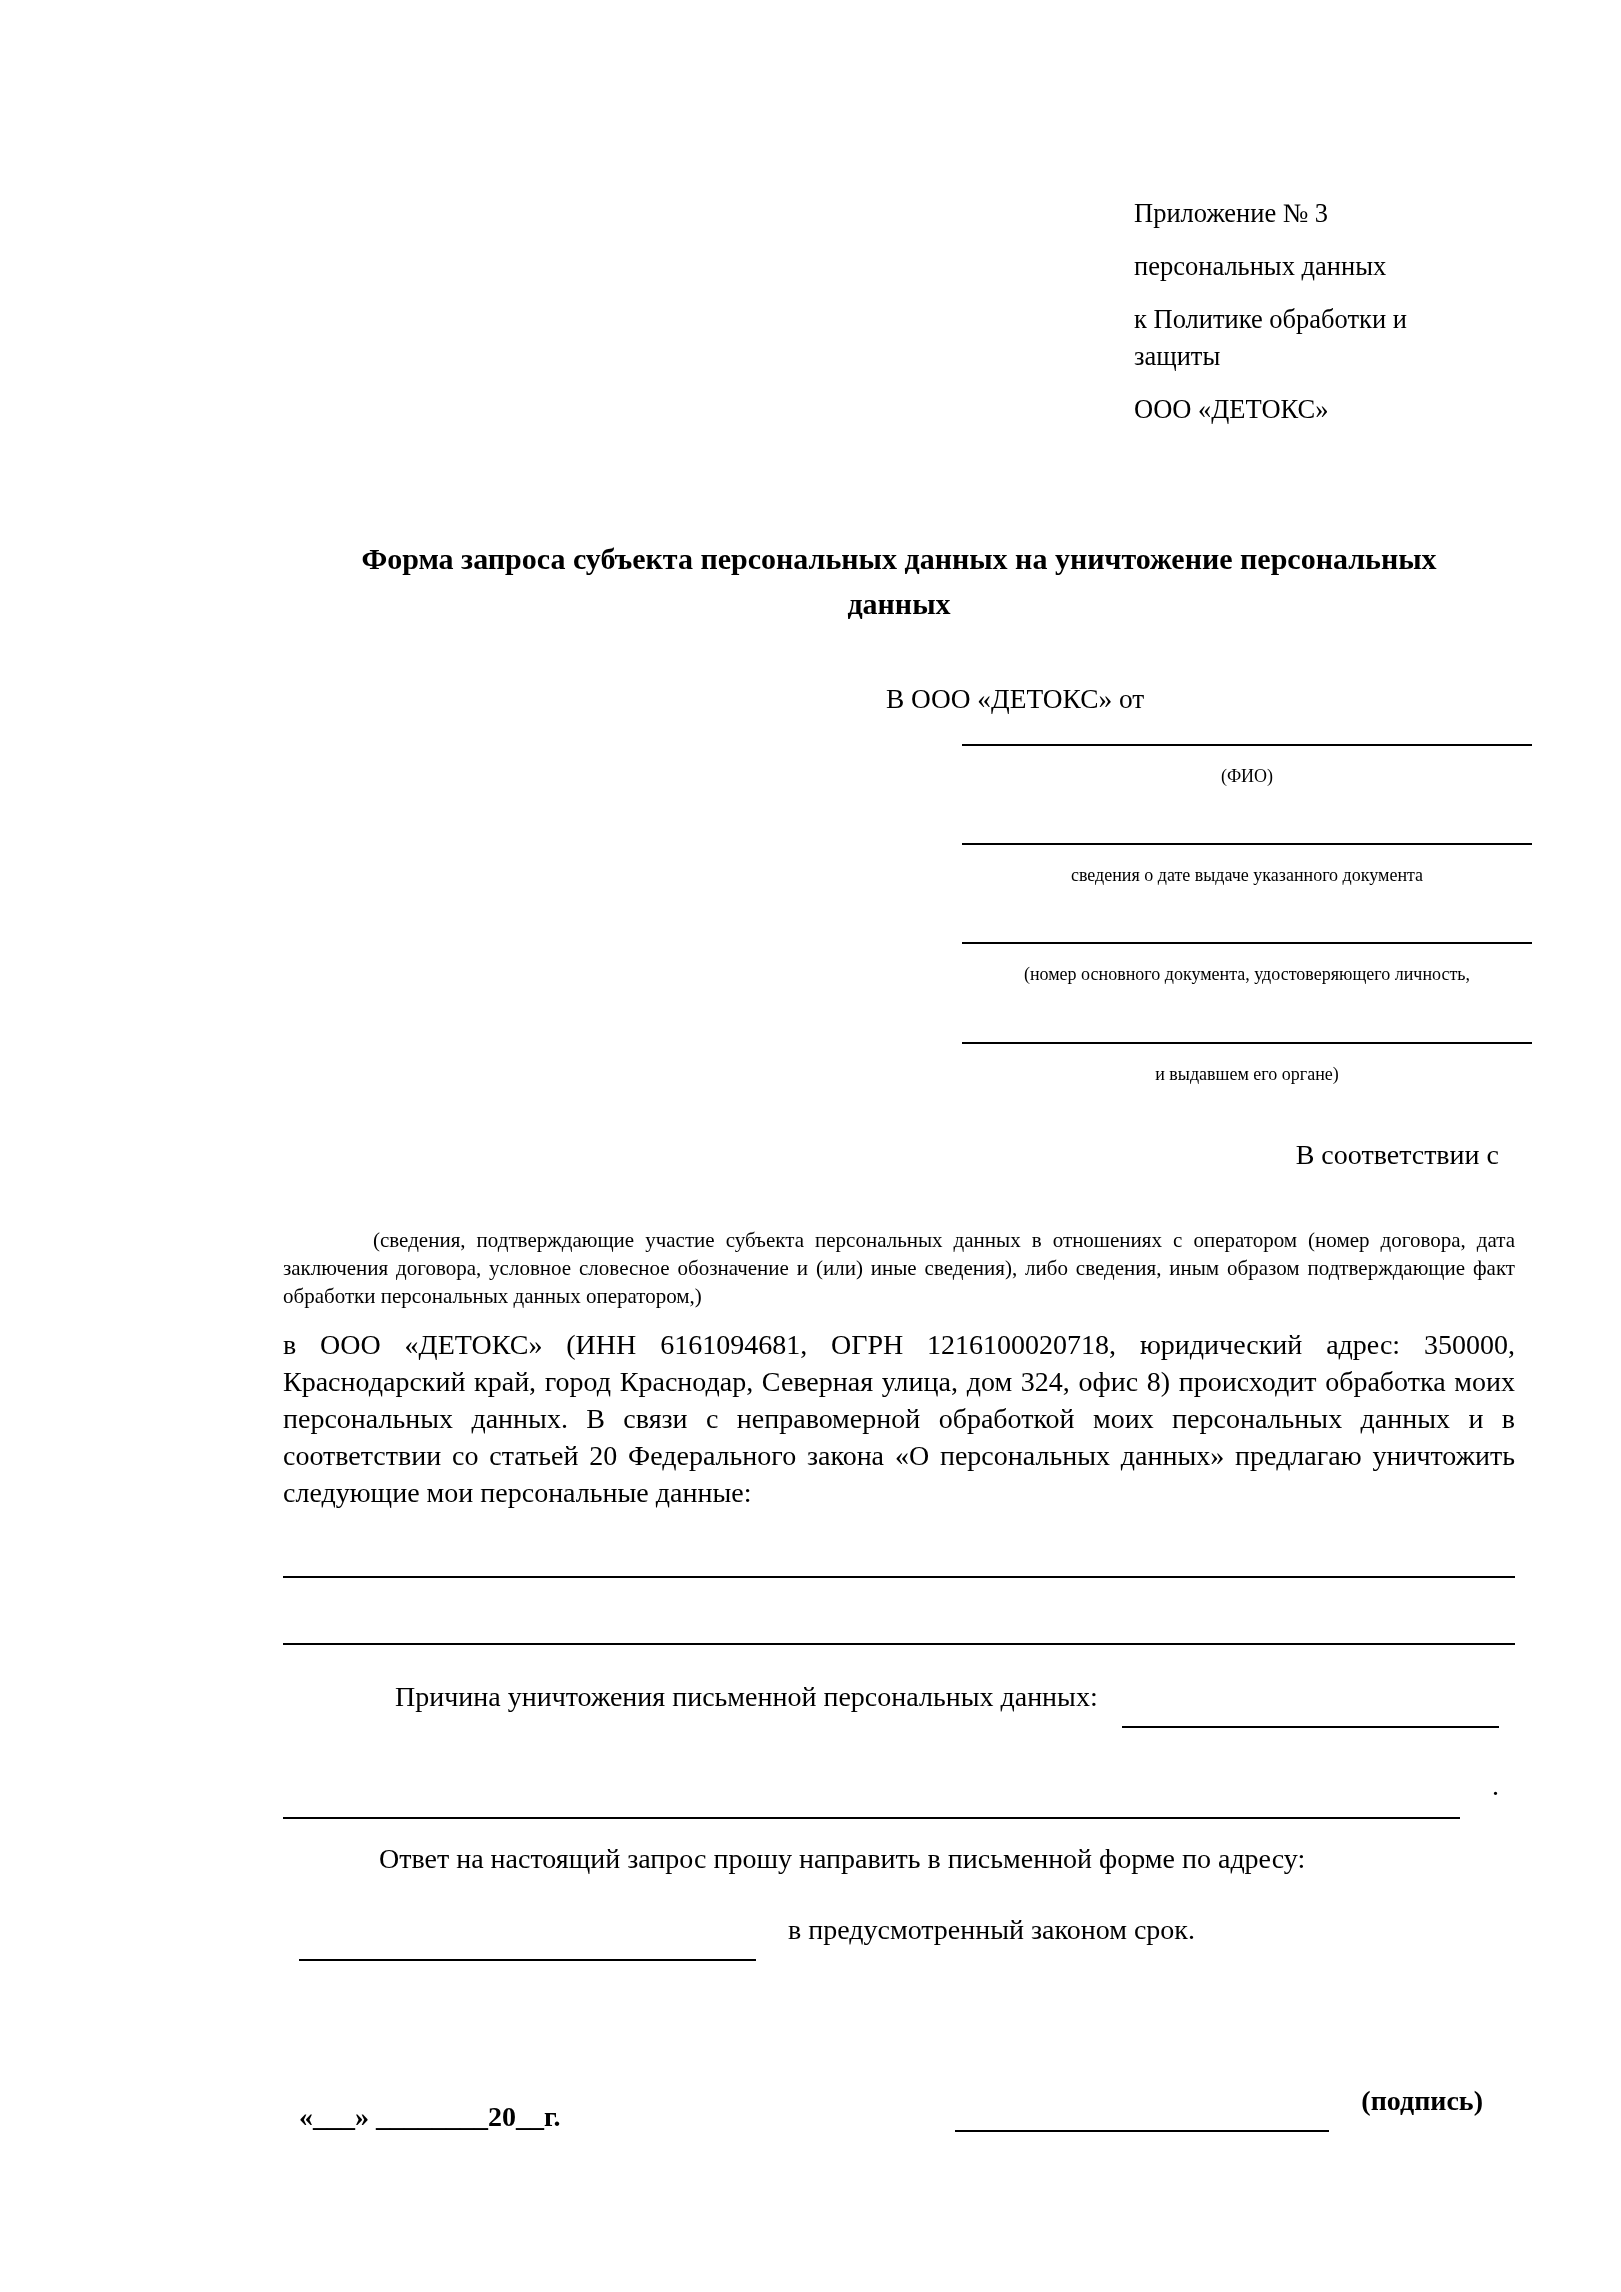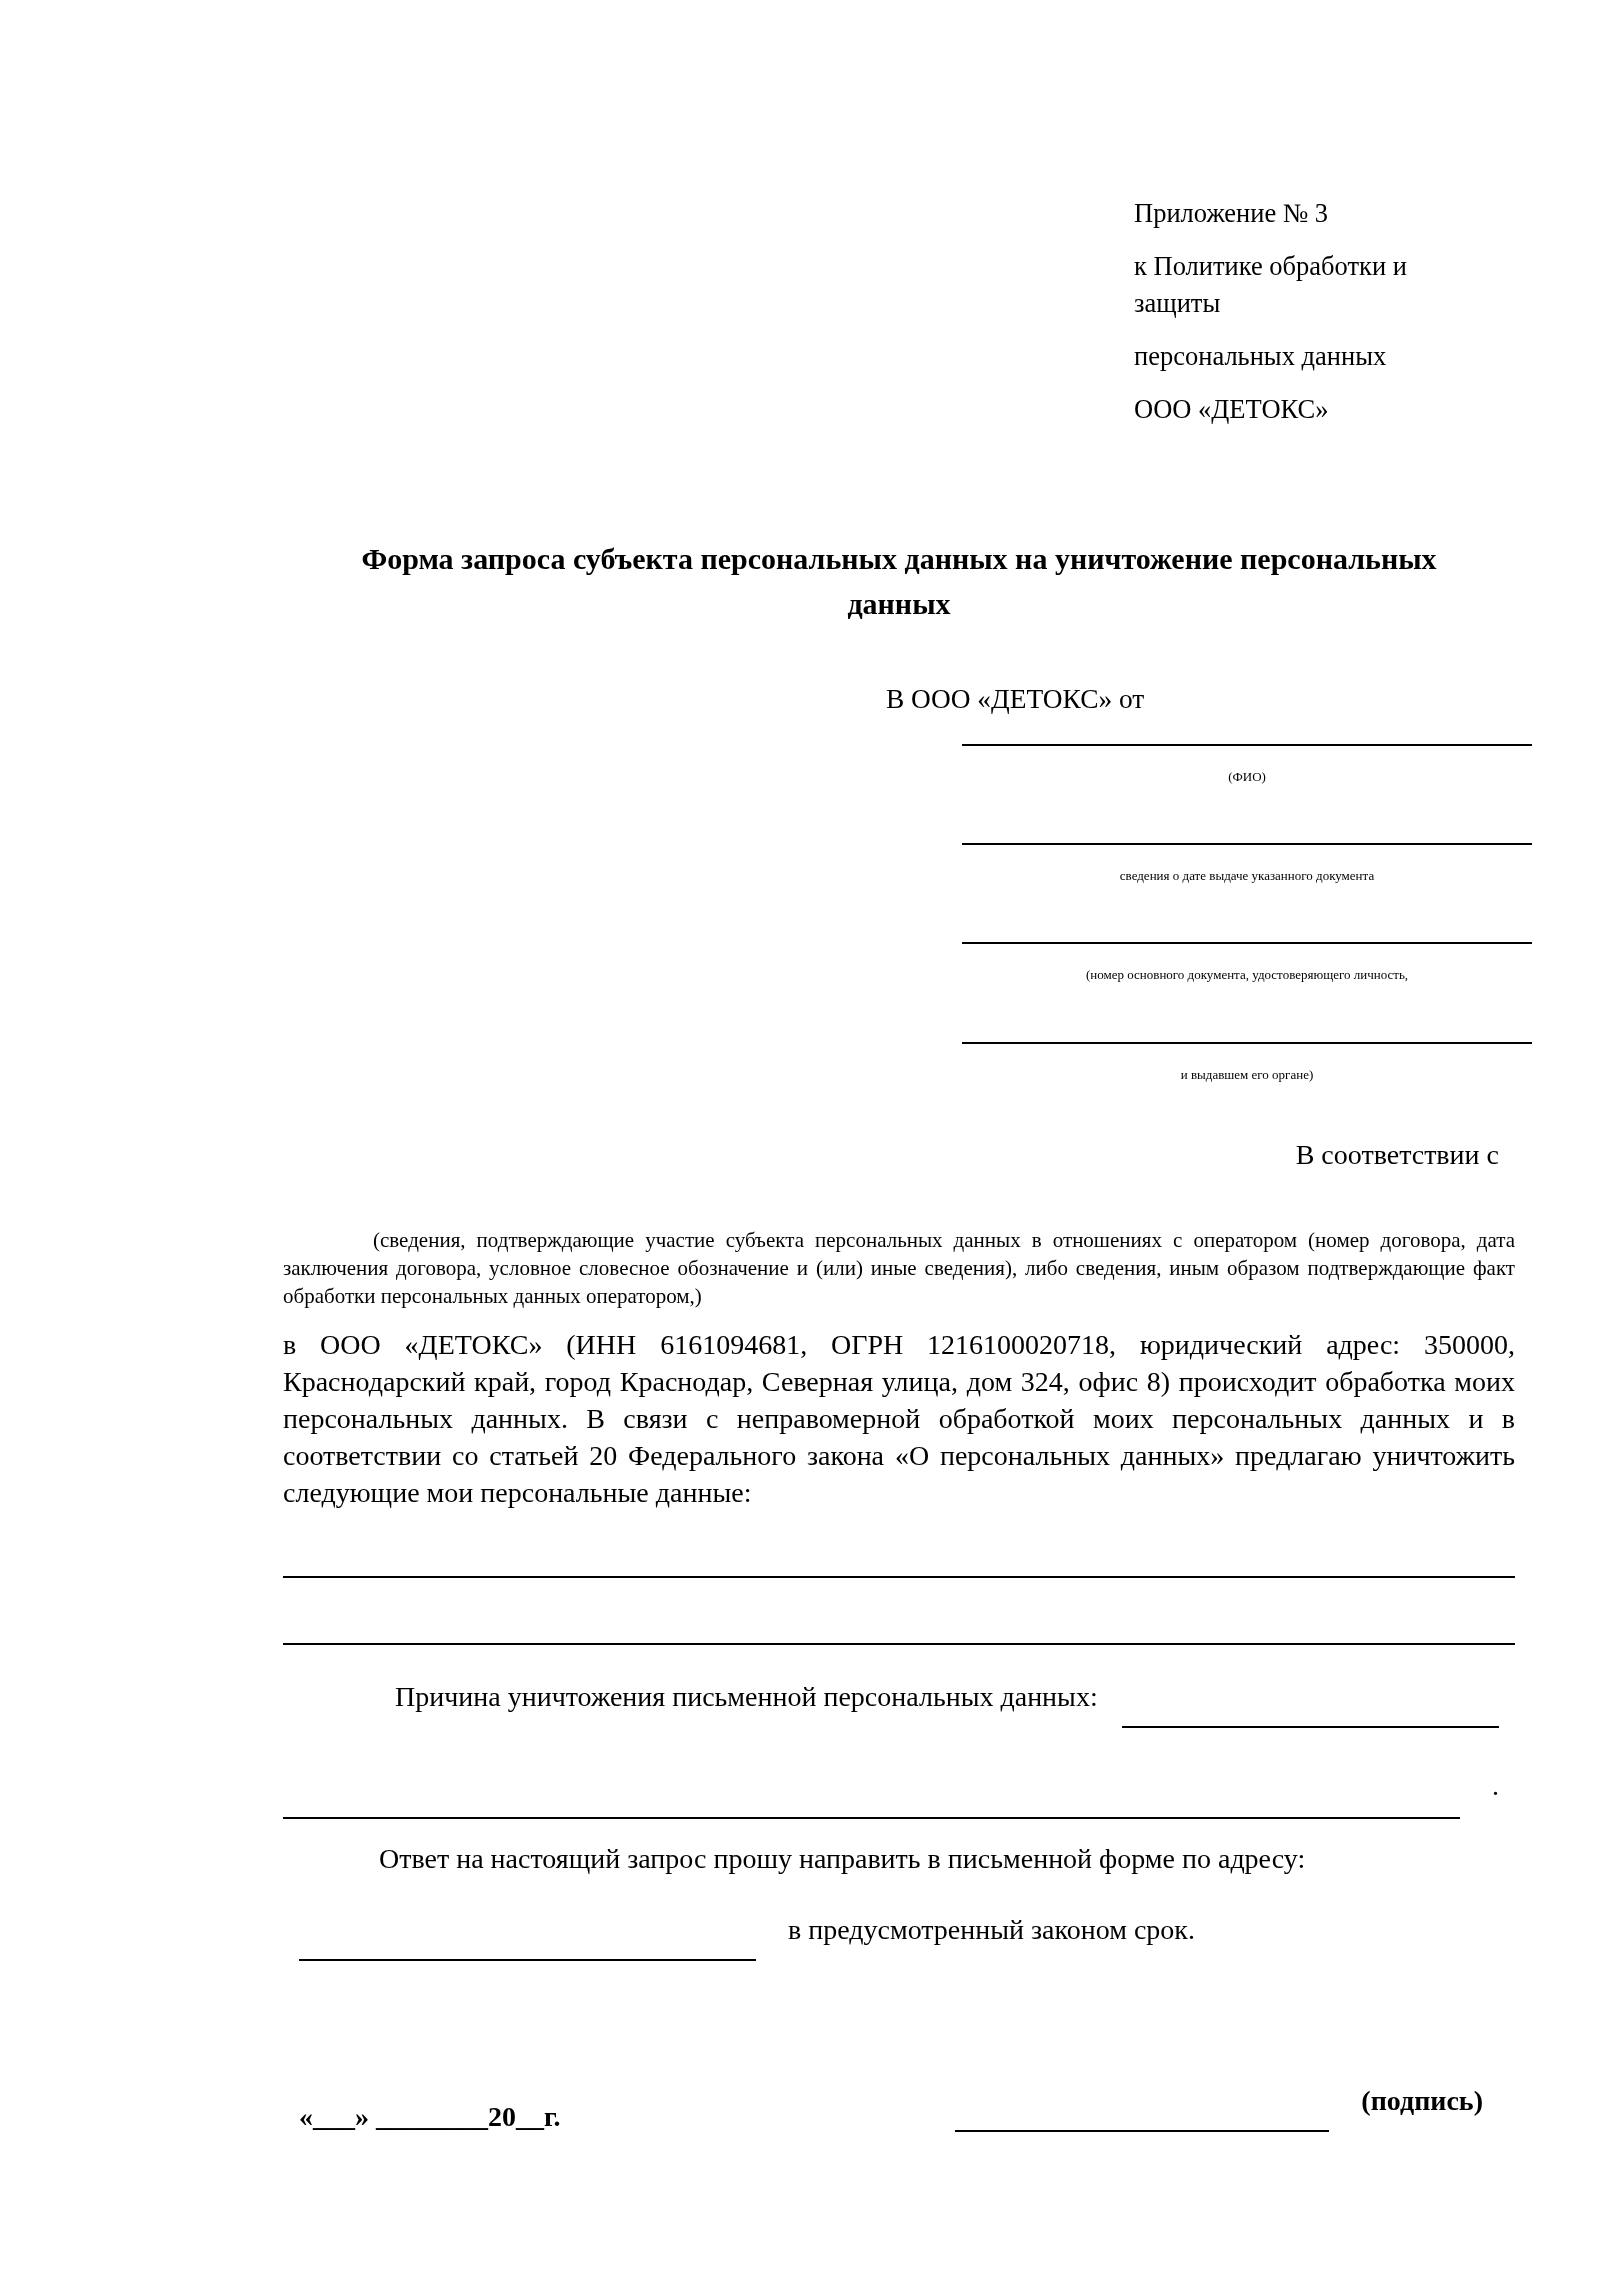--- a/index.html
+++ b/index.html
@@ -32,21 +32,21 @@
   }
   
   .addr { margin-top: 57px; font-size: 27.4px; }
   .addr-to { margin-left: 603px; line-height: 33px; }
   .addr-row { margin-left: 663px; width: 602px; }
   .addr-line { border-bottom: 2px solid #000; }
   .addr-line.first { height: 13.7px; }
   .addr-line.next { height: 41px; }
   .addr-caption {
     text-align: center;
-    font-size: 13px;
+    font-size: 18px;
     line-height: 23.5px;
     padding-top: 2.9px;
   }
   
   .accordance {
     display: flex;
     align-items: flex-end;
     padding-left: 96px;
     font-size: 28px;
     line-height: 35px;
@@ -129,22 +129,22 @@
     margin-bottom: 3.9px;
   }
 </style>
 </head>
 <body>
 
 <div class="page">
 
   <div class="doc-header">
     <div>Приложение № 3</div>
+    <div>персональных данных</div>
     <div>к Политике обработки и защиты</div>
-    <div>персональных данных</div>
     <div>ООО «ДЕТОКС»</div>
   </div>
 
   <div class="doc-title">Форма запроса субъекта персональных данных на уничтожение персональных данных</div>
 
   <div class="addr">
     <div class="addr-to">В ООО «ДЕТОКС» от</div>
 
     <div class="addr-row">
       <div class="addr-line first"></div>

